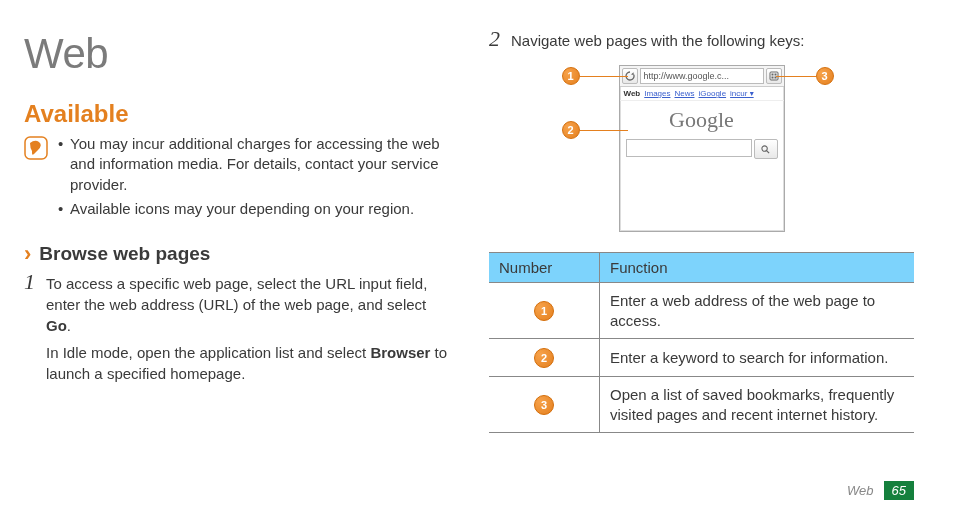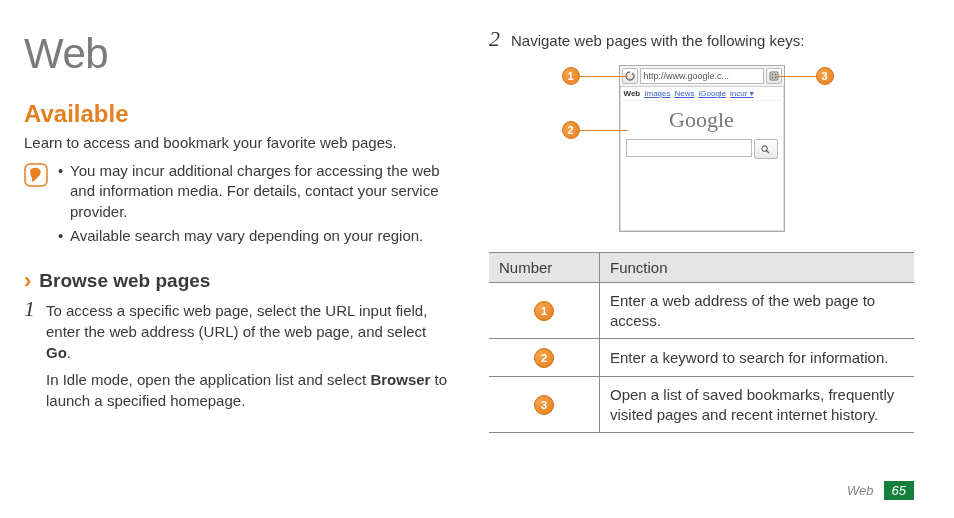--- a/index.html
+++ b/index.html
@@ -218,21 +218,21 @@
     height: 0;
     border-top: 1px solid #e4801f;
     z-index: 4;
   }
   .table {
     width: 100%;
     border-collapse: collapse;
     font-size: 15px;
   }
   .table th {
-    background: #e5e5e5;
+    background: #7dd3fc;
     font-weight: 400;
     text-align: left;
     padding: 6px 10px;
     border-top: 1px solid #888;
     border-bottom: 1px solid #888;
   }
   .table th:first-child {
     border-right: 1px solid #888;
     width: 90px;
   }
@@ -285,30 +285,29 @@
 <body>
 
 <div class="page">
 
   <div class="col">
 
     <h1 class="page-title">Web</h1>
 
     <h2 class="section-title">Available</h2>
 
-    <p class="intro">Learn to access and bookmark your favorite web pages.</p>
 
     <div class="note-row">
       <svg class="note-icon" viewBox="0 0 24 24">
         <rect x="1" y="1" width="22" height="22" rx="5" ry="5" fill="none" stroke="#e4801f" stroke-width="1.5"></rect>
         <path d="M6 7 Q11 3 15 6 Q19 9 14 14 L10 18 Q8 20 8 17 L8 15 Q6 12 6 7 Z" fill="#e4801f"></path>
       </svg>
       <ul class="note-list">
         <li>You may incur additional charges for accessing the web and information media. For details, contact your service provider.</li>
-        <li>Available search may vary depending on your region.</li>
+        <li>Available icons may your depending on your region.</li>
       </ul>
     </div>
 
     <div class="subheading">
       <span class="chevron">›</span>
       <span>Browse web pages</span>
     </div>
 
     <div class="step">
       <span class="stepnum">1</span>

